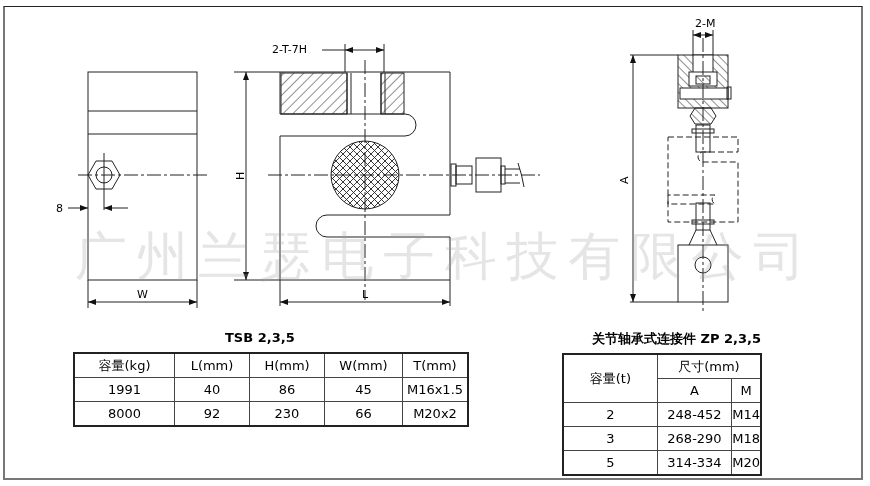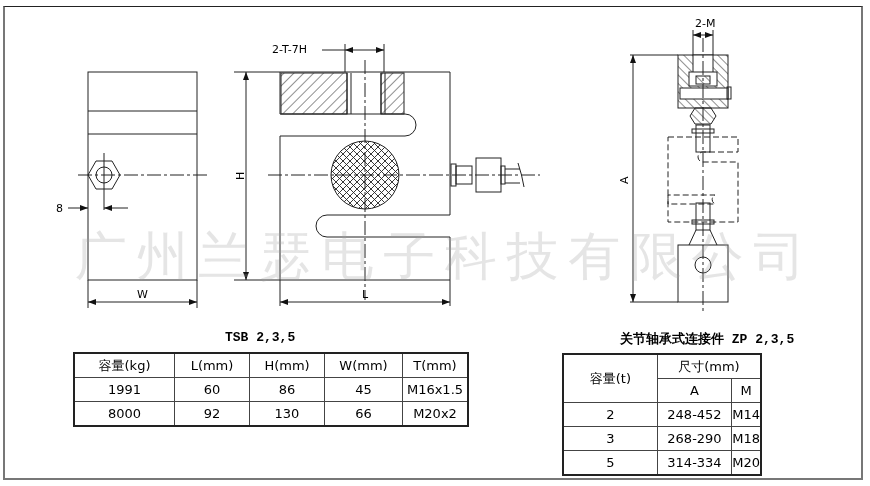--- a/index.html
+++ b/index.html
@@ -7,21 +7,21 @@
          font-family: "DejaVu Sans", "Liberation Sans", sans-serif; color: #000; }
   .frame { position: absolute; left: 3px; top: 6px; width: 860px; height: 474px;
            border-top: 1px solid #222; border-left: 2px solid #777; border-right: 2px solid #777; border-bottom: 2px solid #777;
            box-sizing: border-box; }
   svg.drawing { position: absolute; left: 0; top: 0; }
   .watermark { position: absolute; left: 70px; top: 222px; width: 740px; height: 60px;
                display: flex; justify-content: space-between; font-size: 52px;
                color: rgba(160,160,160,0.28); font-family: "DejaVu Sans", sans-serif;
                font-weight: 200; letter-spacing: 0; pointer-events: none; }
   .watermark span { width: 62px; text-align: center; }
-  .caption { position: absolute; font-weight: bold; font-size: 13px; white-space: nowrap; font-family: Liberation Mono, monospace; }
+  .caption { position: absolute; font-weight: bold; font-size: 13px; white-space: nowrap; }
   table.spec { position: absolute; border-collapse: collapse; font-size: 13px;
                font-family: "DejaVu Sans", sans-serif; }
   table.spec td, table.spec th { border: 1px solid #444; text-align: center; padding: 0; font-weight: normal; }
   table.spec { border: 2px solid #222; }
   #t1 { left: 73px; top: 352px; width: 396px; }
   #t1 td, #t1 th { height: 23px; }
   #t2 { left: 562px; top: 353px; width: 200px; }
   #t2 td, #t2 th { height: 23px; }
   #t2 tr.dashed td { border-top: 1px dashed #444; }
   .dimlabel { font-family: "DejaVu Sans", sans-serif; font-size: 11px; }
@@ -170,36 +170,36 @@
   <tbody>
       <tr>
     <th style="width:99px">容量(kg)</th>
     <th style="width:74px">L(mm)</th>
     <th style="width:74px">H(mm)</th>
     <th style="width:77px">W(mm)</th>
     <th>T(mm)</th>
   </tr>
   <tr>
     <td>1991</td>
-    <td>60</td>
+    <td>40</td>
     <td>86</td>
     <td>45</td>
     <td>M16x1.5</td>
   </tr>
   <tr>
     <td>8000</td>
     <td>92</td>
-    <td>130</td>
+    <td>230</td>
     <td>66</td>
     <td>M20x2</td>
   </tr>
 </tbody>
   </table>
 
-<div class="caption" style="left:620px; top:330px;">关节轴承式连接件 ZP 2,3,5</div>
+<div class="caption" style="left:592px; top:330px;">关节轴承式连接件 ZP 2,3,5</div>
 <table class="spec" id="t2">
   <tbody>
       <tr>
     <th rowspan="2" style="width:99px">容量(t)</th>
     <th colspan="2">尺寸(mm)</th>
   </tr>
   <tr>
     <th style="width:77px">A</th>
     <th>M</th>
   </tr>

